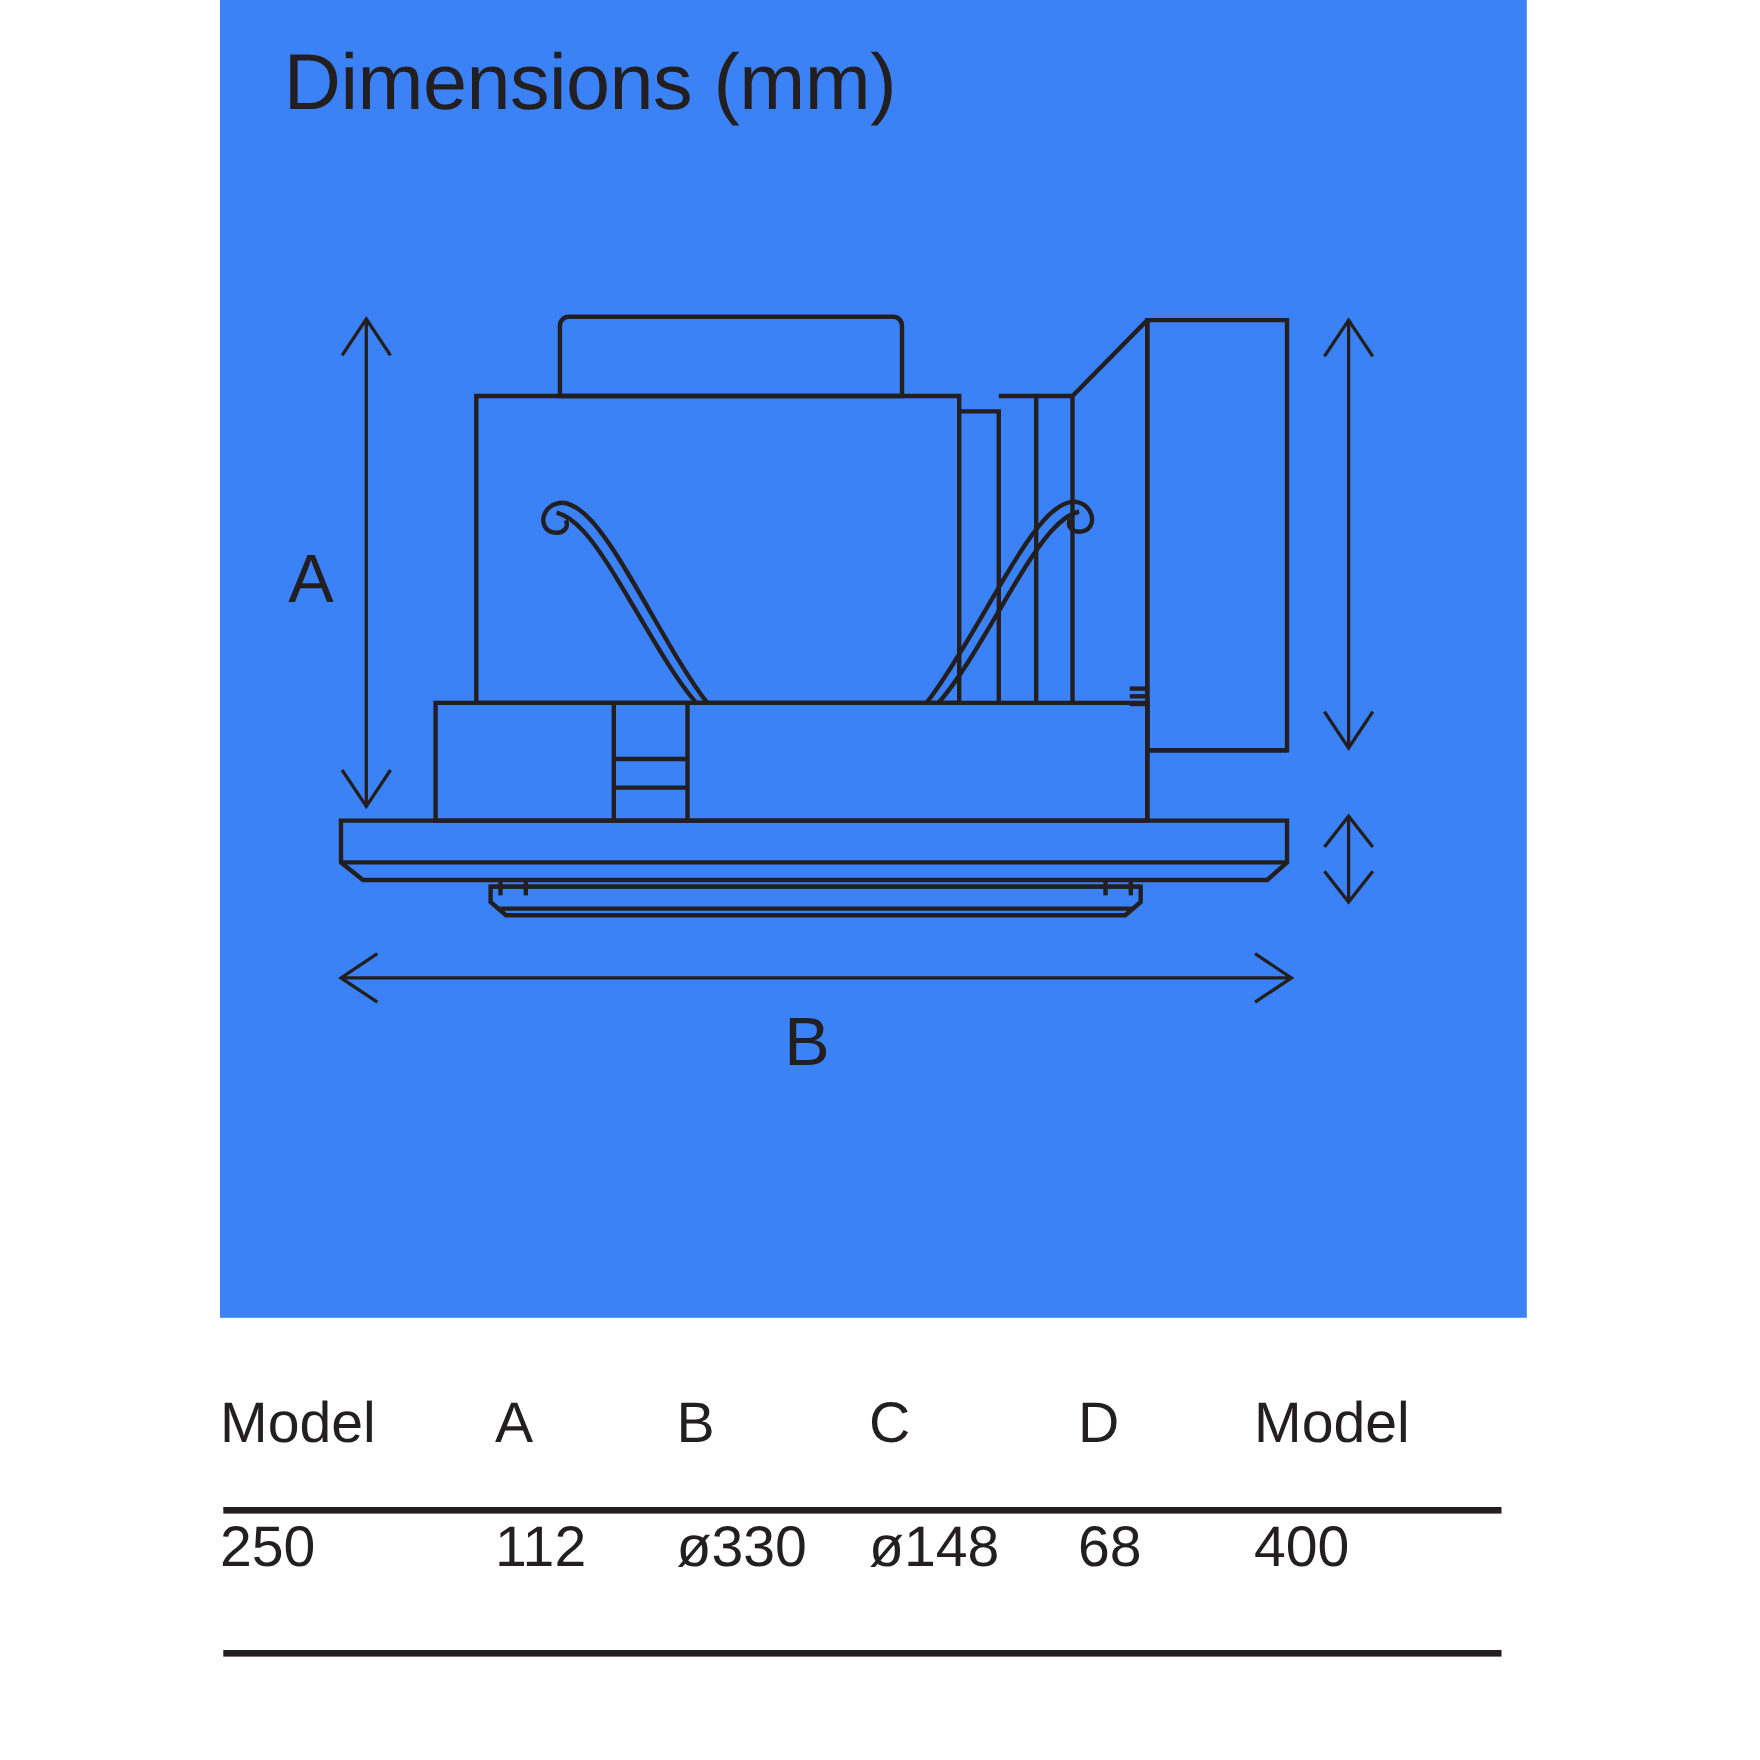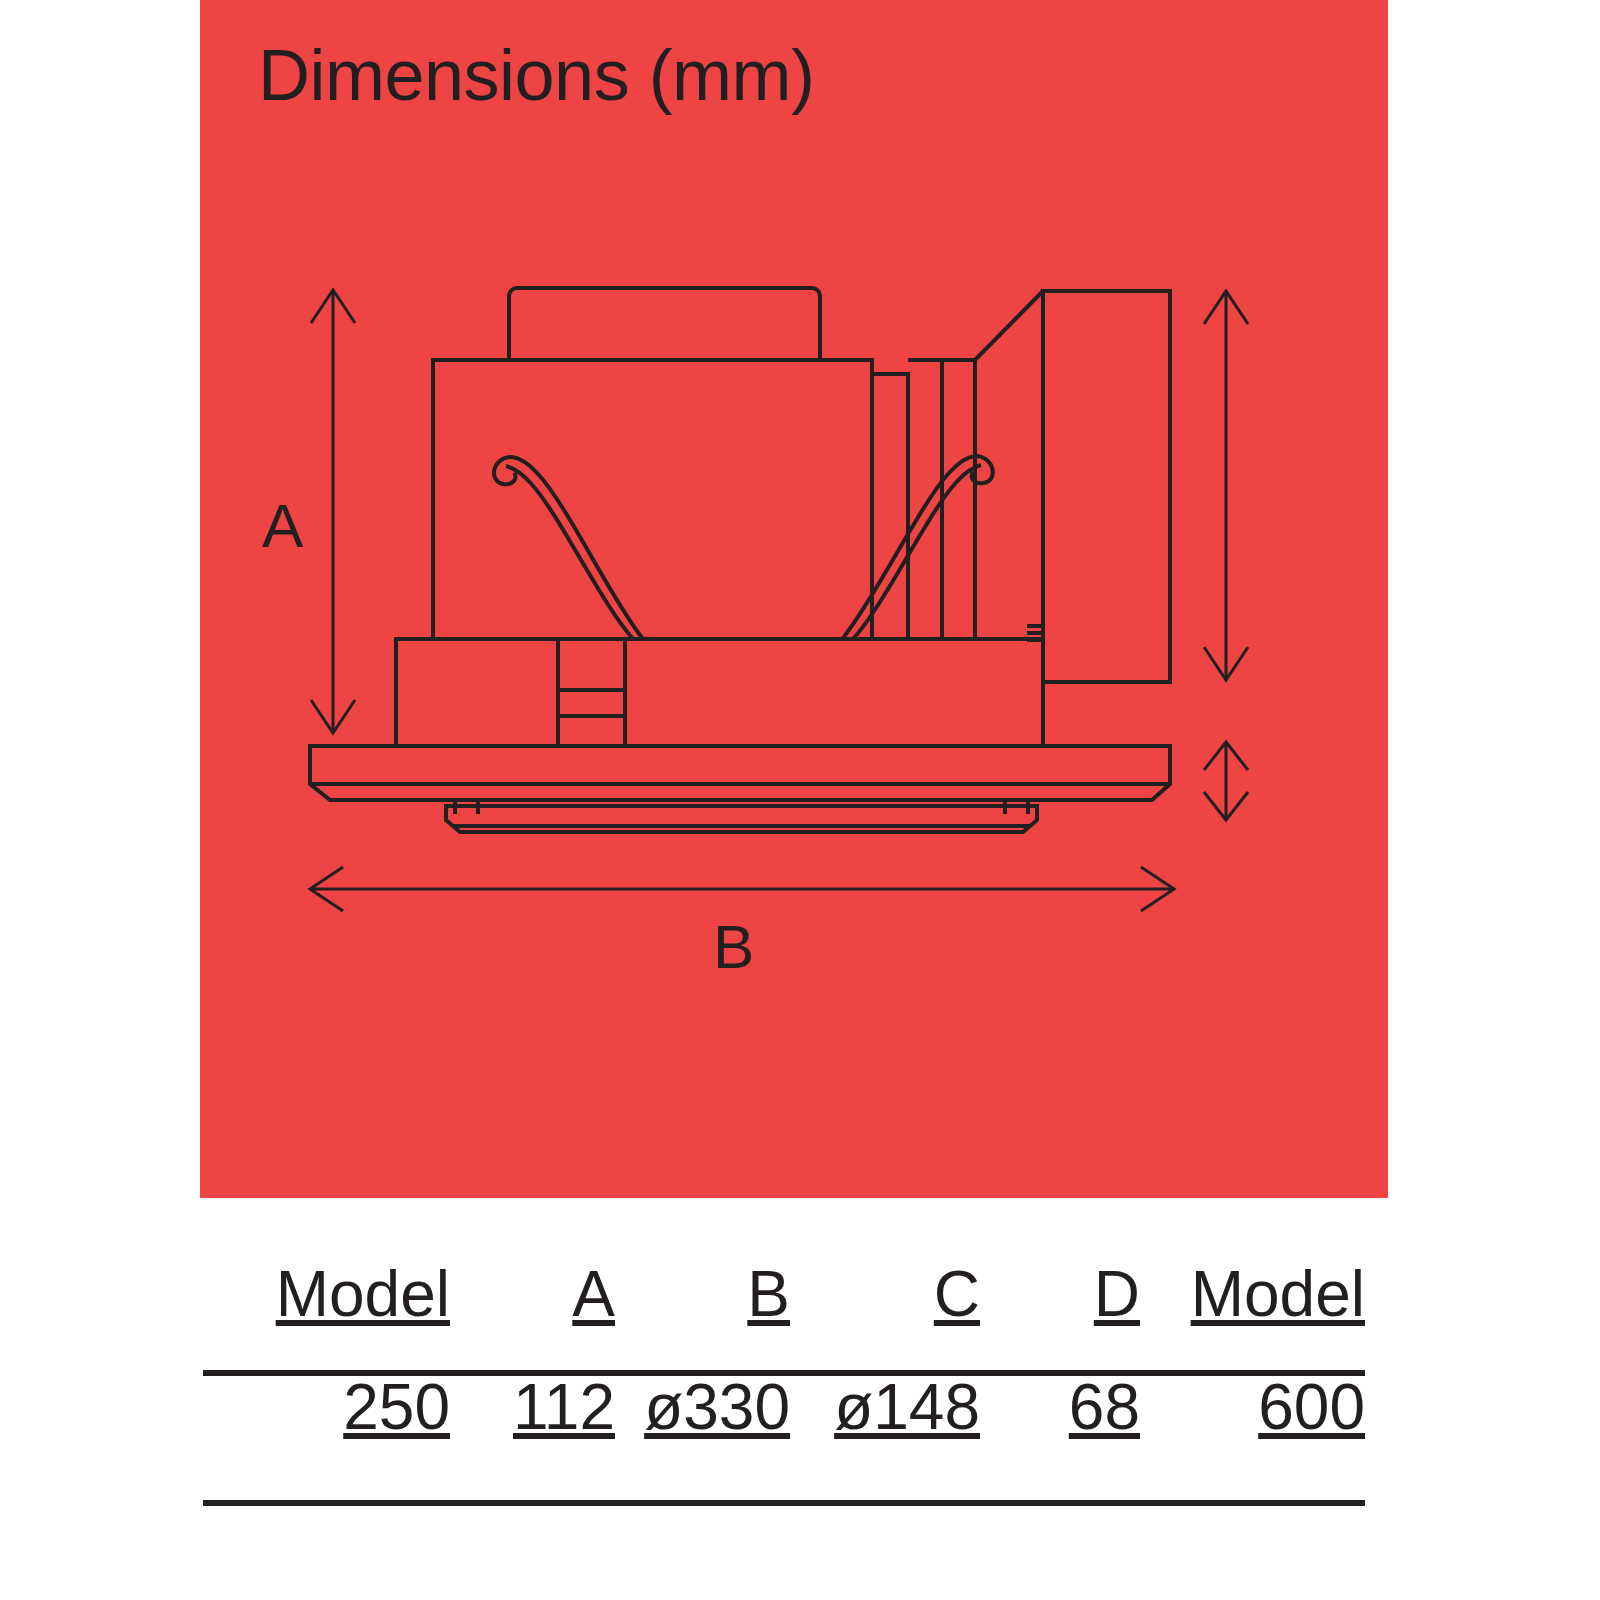--- a/index.html
+++ b/index.html
@@ -19,21 +19,21 @@
     left: 0; top: 0;
     width: 1600px;
     height: 1600px;
   }
   .panel {
     position: absolute;
     left: 200px;
     top: 0px;
     width: 1188px;
     height: 1198px;
-    background: #ef4444;
+    background: #3b82f6;
   }
   .panel-title {
     position: absolute;
     left: 58px;
     top: 34px;
     font-size: 72px;
     font-weight: 400;
     color: #231f20;
     letter-spacing: -0.5px;
     white-space: nowrap;
@@ -57,28 +57,27 @@
     height: 360px;
   }
   .tbl {
     position: absolute;
     left: 0; top: 0;
     width: 1165px;
     border-collapse: collapse;
     table-layout: fixed;
   }
   .tbl th, .tbl td {
-    text-align: right;
+    text-align: left;
     font-weight: 400;
     color: #231f20;
-    font-size: 64px;
+    font-size: 52px;
     padding: 0;
     white-space: nowrap;
     font-family: "Liberation Sans", sans-serif;
-    text-decoration: underline;
   }
   .tbl thead th {
     height: 108px;
     vertical-align: middle;
   }
   .tbl tbody td {
     height: 118px;
     vertical-align: middle;
   }
   .rule {
@@ -219,21 +218,21 @@
           <th>Model</th>
         </tr>
       </thead>
       <tbody>
         <tr>
           <td>250</td>
           <td>112</td>
           <td>ø330</td>
           <td>ø148</td>
           <td>68</td>
-          <td>600</td>
+          <td>400</td>
         </tr>
       </tbody>
     </table>
 
     <div class="rule" id="rule-top"></div>
     <div class="rule" id="rule-bottom"></div>
 
   </div>
 
 </div>

